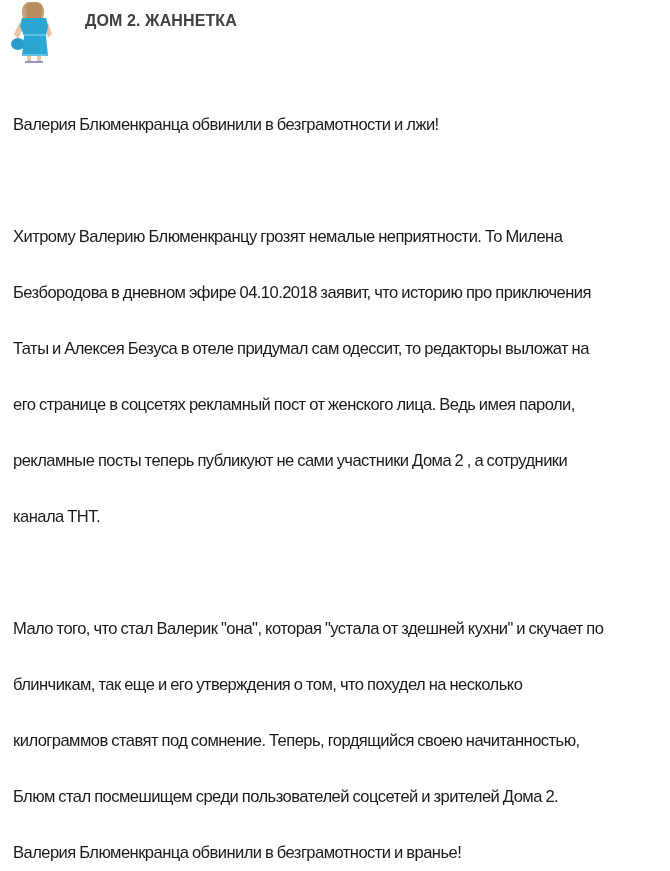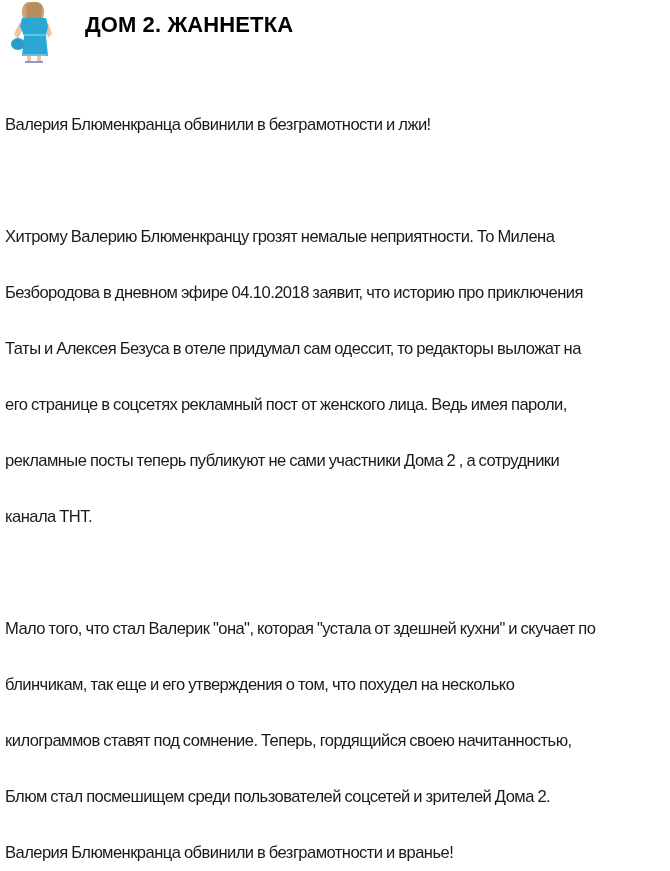--- a/index.html
+++ b/index.html
@@ -26,33 +26,33 @@
       position: absolute;
       left: 8px;
       top: 0px;
       width: 52px;
       height: 66px;
     }
     .channel-title {
       position: absolute;
       left: 85px;
       top: 12px;
-      font-size: 22px;
+      font-size: 16px;
       font-weight: bold;
-      color: #000000;
+      color: #404040;
       letter-spacing: 0.1px;
     }
     .article {
       position: absolute;
       left: 4px;
       top: 83px;
       width: 662px;
     }
     .para {
-      margin: 0 0 28px 1px;
+      margin: 0 0 28px 9px;
       font-size: 16.6px;
       line-height: 28px;
       letter-spacing: -0.55px;
       word-spacing: -0.5px;
       white-space: pre-line;
       transform-origin: left top;
     }
     .line {
       display: block;
       white-space: nowrap;

